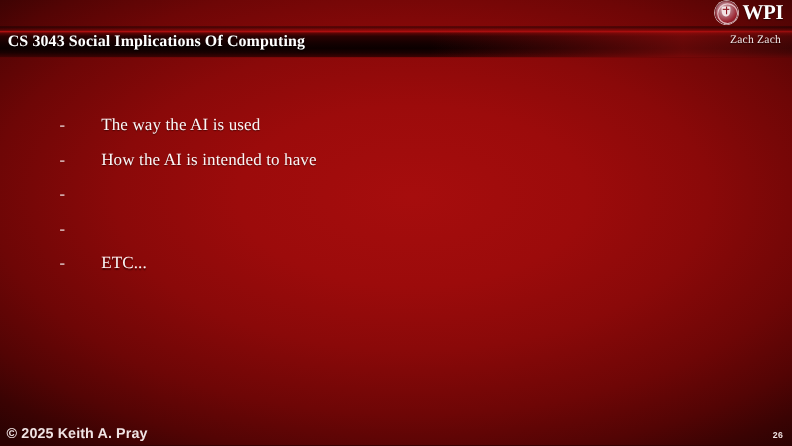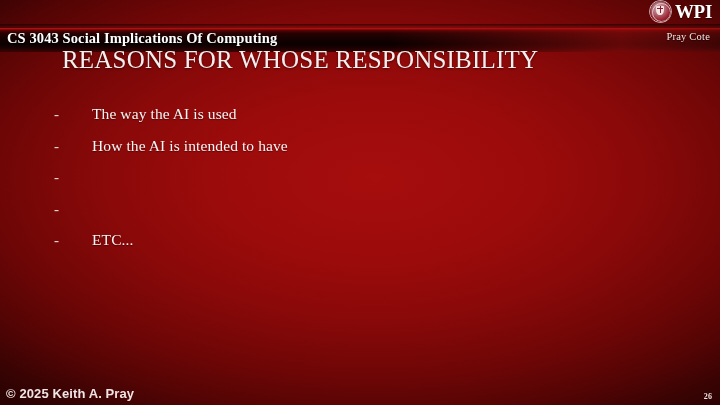--- a/index.html
+++ b/index.html
@@ -191,21 +191,21 @@
     font-family: "Liberation Sans", "DejaVu Sans", sans-serif;
     font-size: 13px;
     font-weight: bold;
     color: #f0e4e4;
     letter-spacing: 0.1px;
   }
   .footer-right {
     position: absolute;
     right: 8px;
     bottom: 4px;
-    font-family: Liberation Serif, serif;
+    font-family: Liberation Mono, monospace;
     font-size: 8px;
     font-weight: bold;
     color: #f0e4e4;
     letter-spacing: 0.1px;
     margin-top: 37px;
   }
 </style>
 </head>
 <body>
 
@@ -217,23 +217,22 @@
   <div class="banner-under"></div>
 
   <div class="wpi-block">
     <div class="wpi-seal">
       <div class="ring"></div>
       <div class="shield"></div>
     </div>
     <div class="wpi-word">WPI</div>
   </div>
 
-  <div class="author">Pray Cote</div>
-
-  <div class="slide-title">REASONS FOR WHOSE RESPONSIBILITY</div>
+  <div class="author">Zach Zach</div>
+
 
   <div class="bullets">
 
     <div class="bullet-row">
       <span class="bullet-dash">-</span>
       <span class="bullet-text">The way the AI is used</span>
     </div>
 
     <div class="bullet-row">
       <span class="bullet-dash">-</span>

